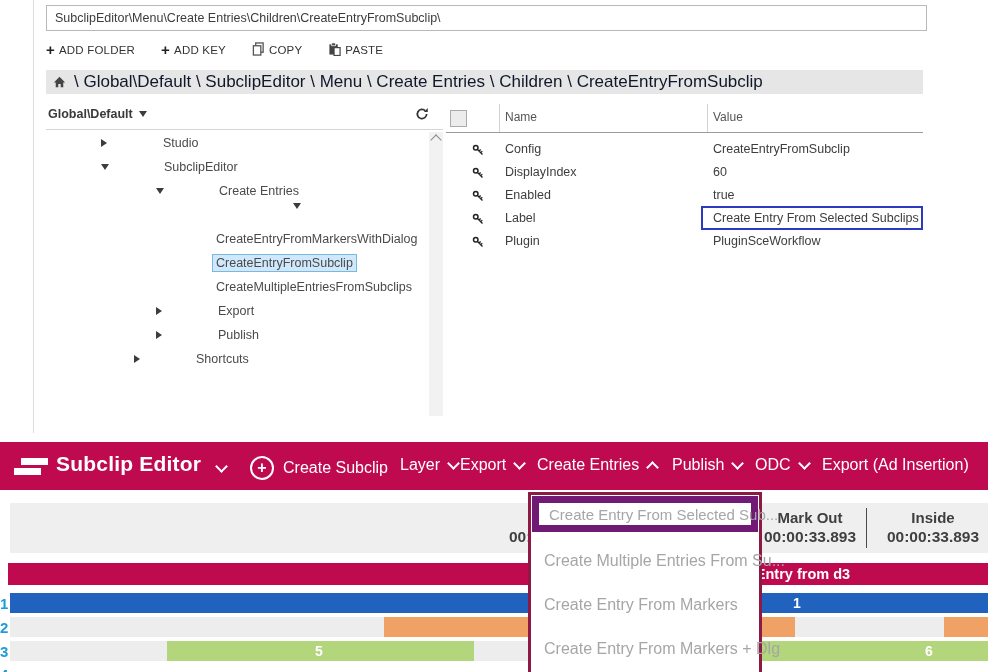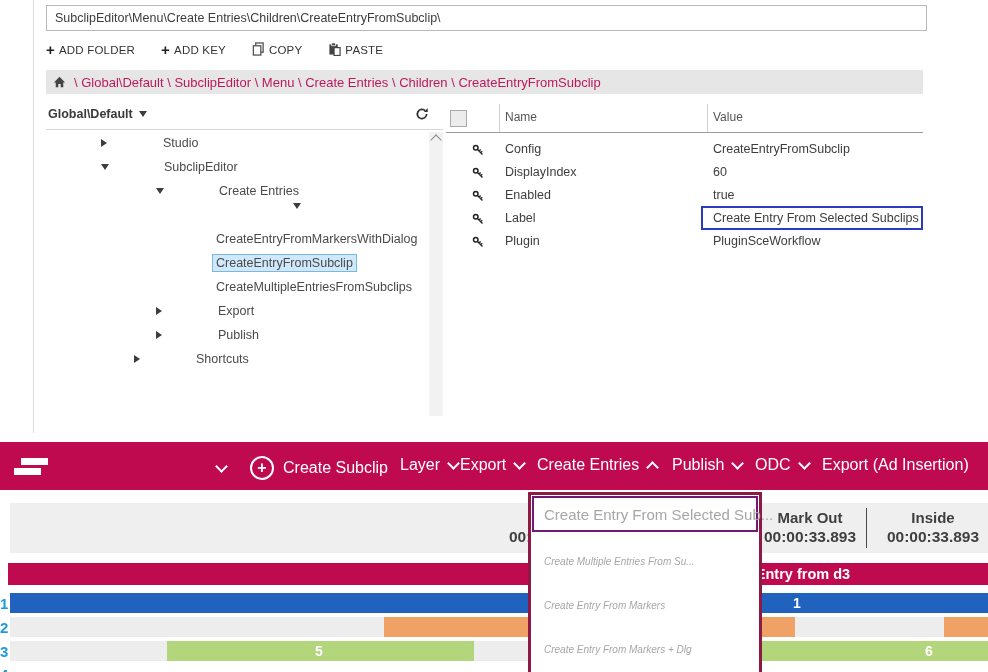--- a/index.html
+++ b/index.html
@@ -12,21 +12,21 @@
   .cfg-left-border{left:33px;top:0;width:1px;height:433px;background:#dcdcdc;}
   .path-input{
     left:46px;top:5px;width:863px;height:24px;border:1px solid #b9b9b9;
     font:12.5px "Liberation Sans",sans-serif;color:#3c3c3c;padding:0 8px;outline:none;background:#fff;
   }
   .toolbar{left:46px;top:40px;height:20px;display:flex;align-items:center;gap:26px;color:#333;}
   .tb-item{display:flex;align-items:center;gap:4px;font-size:11.5px;letter-spacing:.2px;color:#333;cursor:pointer;}
   .tb-plus{font-weight:bold;font-size:15px;line-height:14px;color:#222;}
   .crumbbar{left:46px;top:70px;width:877px;height:24px;background:#e6e6e6;display:flex;align-items:center;}
   .crumbbar .home{margin-left:7px;margin-right:8px;display:flex;}
-  .crumb-text{font-size:13px;color:#be185d;white-space:nowrap;}
+  .crumb-text{font-size:17px;color:#0f172a;white-space:nowrap;}
 
   .scope{left:48px;top:107px;display:flex;align-items:center;gap:6px;color:#3a3a3a;font-weight:bold;font-size:12.5px;}
   .tree-hdr-line{left:46px;top:129px;width:397px;height:1px;background:#d5d5d5;}
   .refresh{left:415px;top:107px;cursor:pointer;}
   .scrollbar{left:429px;top:132px;width:14px;height:284px;background:#f2f2f2;}
   .scroll-up{position:absolute;left:3px;top:4px;width:7px;height:7px;border-left:1.6px solid #8a8a8a;border-top:1.6px solid #8a8a8a;transform:rotate(45deg);}
   .tree{left:46px;top:131px;width:380px;}
   .tree-row{height:24px;display:flex;align-items:center;color:#4a4a4a;font-size:12.5px;cursor:pointer;white-space:nowrap;gap:44px;}
   .tri-r{width:0;height:0;border-top:4.5px solid transparent;border-bottom:4.5px solid transparent;border-left:6px solid #3c3c3c;display:inline-block;margin-right:12px;}
   .tri-d{width:0;height:0;border-left:4.5px solid transparent;border-right:4.5px solid transparent;border-top:6px solid #3c3c3c;display:inline-block;margin-right:11px;}
@@ -63,22 +63,22 @@
   .entrybar{left:8px;top:563px;width:980px;height:22px;background:#c00a50;}
   .entrybar .txt{position:absolute;left:714px;top:3px;color:#fff;font-weight:bold;font-size:14.5px;white-space:nowrap;}
 
   .trackrow{left:10px;width:978px;height:20px;background:#ededed;}
   .clip{position:absolute;top:0;height:20px;}
   .clip-label{position:absolute;top:2px;color:#fff;font-weight:bold;font-size:14px;}
   .tracknum{position:absolute;left:0;width:9px;color:#1e9cd8;font-weight:bold;font-size:15px;}
 
   
   .dropdown{left:528px;top:492px;width:234px;height:190px;background:#fff;border:3px solid #8e1945;box-sizing:border-box;}
-  .dd-item{position:absolute;left:0;width:184px;height:44px;display:flex;align-items:center;padding-left:13px;box-sizing:border-box;font-size:10px;color:#a6a6a6;cursor:pointer;white-space:nowrap;font-style:italic;}
-  .dd-box{position:absolute;left:1px;top:1px;width:226px;height:36px;border:2px solid #701a75;box-sizing:border-box;display:flex;align-items:center;padding-left:10px;font-size:15px;color:#a6a6a6;background:#fff;cursor:pointer;white-space:nowrap;}
+  .dd-item{position:absolute;left:0;width:184px;height:44px;display:flex;align-items:center;padding-left:13px;box-sizing:border-box;font-size:16px;color:#a6a6a6;cursor:pointer;white-space:nowrap;}
+  .dd-box{position:absolute;left:1px;top:1px;width:226px;height:36px;border:7px solid #701a75;box-sizing:border-box;display:flex;align-items:center;padding-left:10px;font-size:15px;color:#a6a6a6;background:#fff;cursor:pointer;white-space:nowrap;}
 </style>
 </head>
 <body>
 
 <div class="abs cfg-left-border"></div>
 
 <input class="abs path-input" value="SubclipEditor\Menu\Create Entries\Children\CreateEntryFromSubclip\" style="">
 
 <div class="abs toolbar">
   <span class="tb-item">
@@ -219,20 +219,21 @@
     <span class="pt-name">Plugin</span>
     <span class="pt-val">PluginSceWorkflow</span>
   </div>
 </div>
 
 <div class="abs appbar">
   <div class="logo">
     <div class="b1"></div>
       <div class="b2"></div>
   </div>
+  <div class="app-title">Subclip Editor</div>
   <span class="chev" style="position:absolute;left:217px;top:20px;"></span>
 
   <div class="menu-item" style="left:250px;">
     <span class="plus-circle">+</span>
     <span>Create Subclip</span>
   </div>
   <div class="menu-item" style="left:400px;">
     <span>Layer</span>
     <span class="chev" style="margin-top:-4px;"></span>
   </div>

